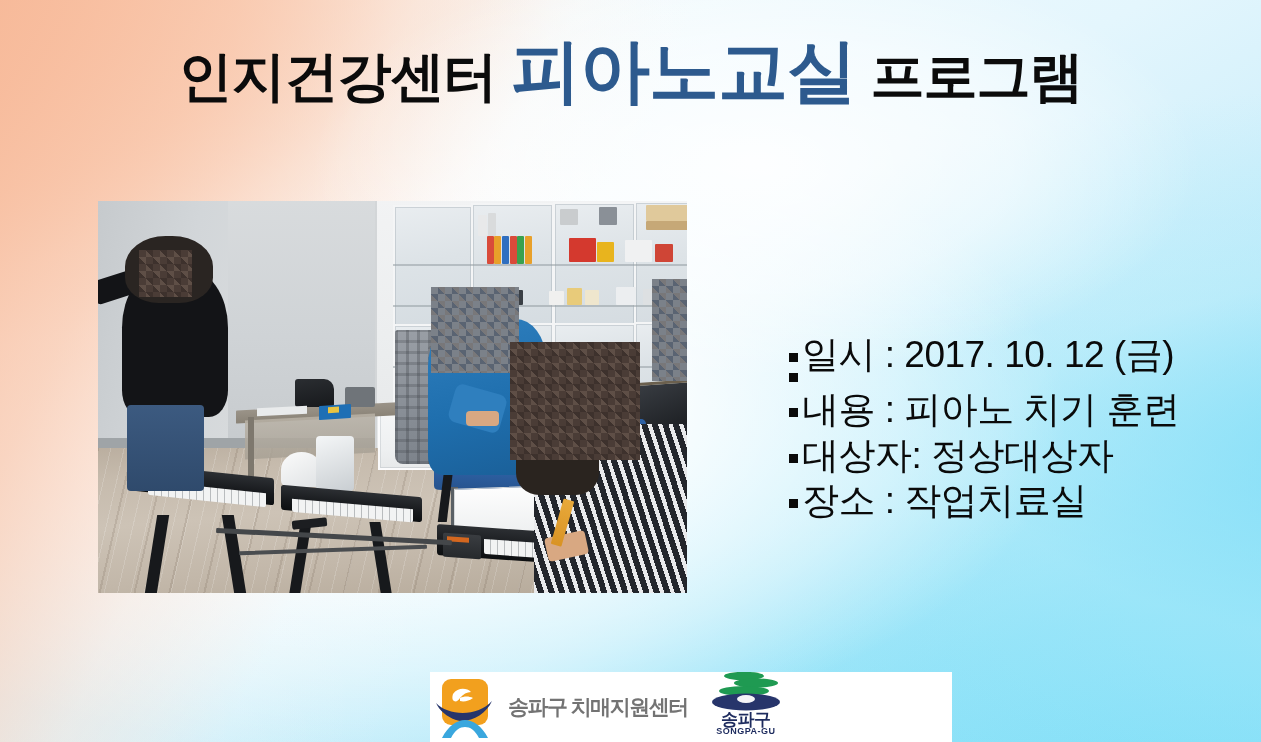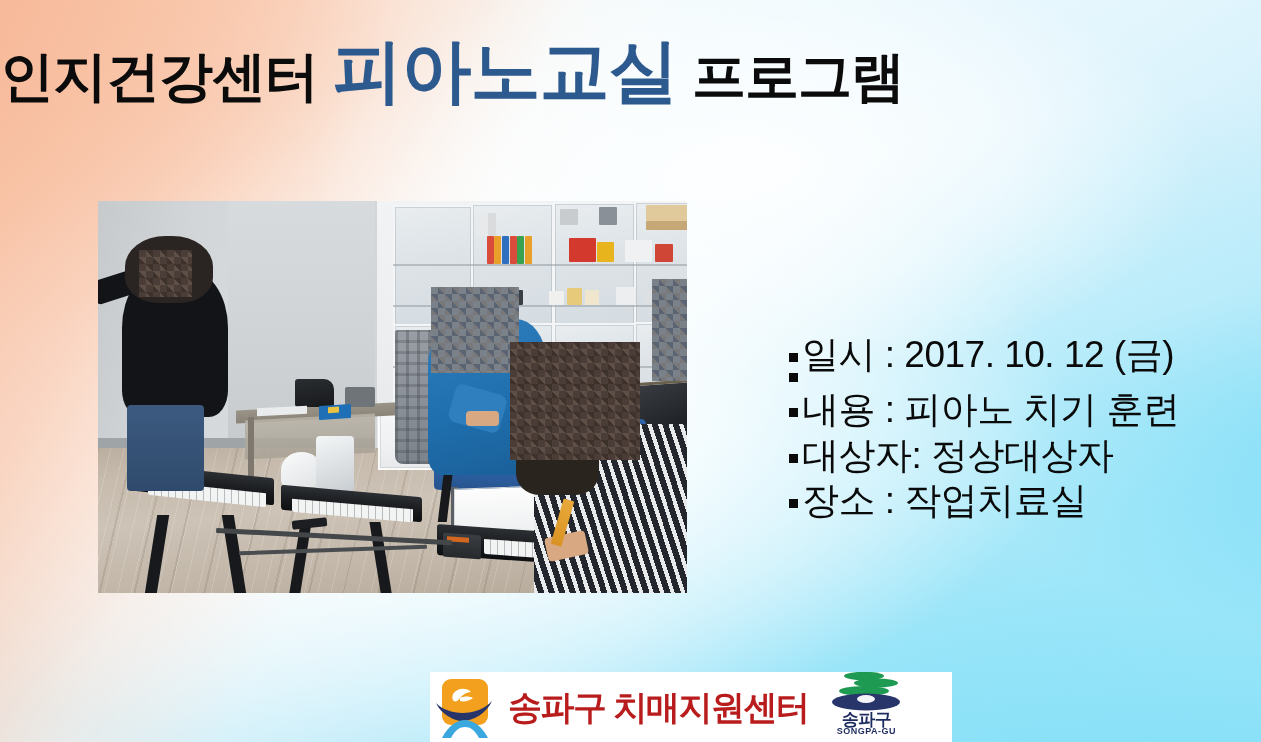--- a/index.html
+++ b/index.html
@@ -76,20 +76,21 @@
         rgba(255,255,255,0.92) 0%,
         rgba(255,255,255,0.55) 46%,
         rgba(255,255,255,0) 80%);
   }
 
   
   #title {
     position: absolute;
     left: 0; right: 0;
     top: 36px;
+    text-align: center;
     white-space: nowrap;
     line-height: 1;
     z-index: 6;
   }
   #title .t-black {
     font-size: 54px;
     font-weight: bold;
     color: #0b0b0b;
     letter-spacing: -1px;
     vertical-align: baseline;
@@ -257,23 +258,23 @@
   .mark svg { position: absolute; left: 0; top: 0; }
 
   .logo-text {
     margin-left: 12px;
     display: flex;
     flex-direction: column;
     justify-content: center;
     flex: 0 0 auto;
   }
   .logo-ko {
-    font-size: 34px;
+    font-size: 21px;
     font-weight: bold;
-    color: #b91c1c;
+    color: #737373;
     letter-spacing: -1.5px;
     line-height: 1.02;
   }
   .logo-en {
     font-size: 15px;
     font-weight: bold;
     color: #2a3f88;
     letter-spacing: 0.6px;
     text-align: center;
     line-height: 1.1;

